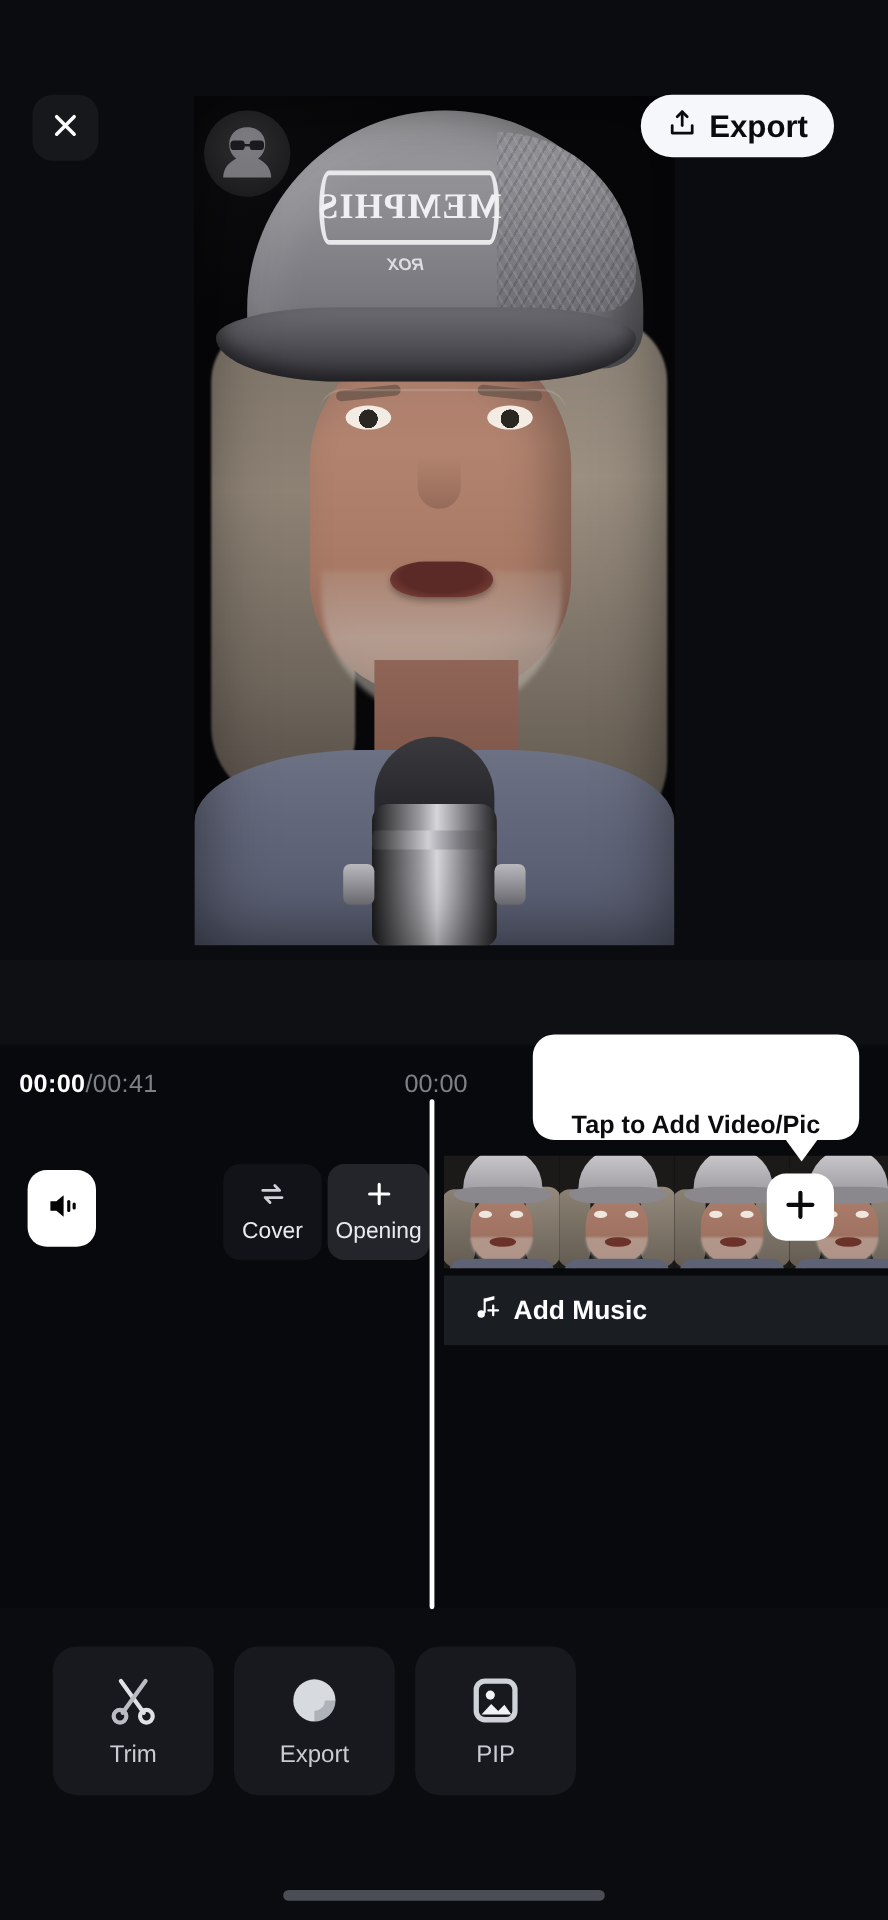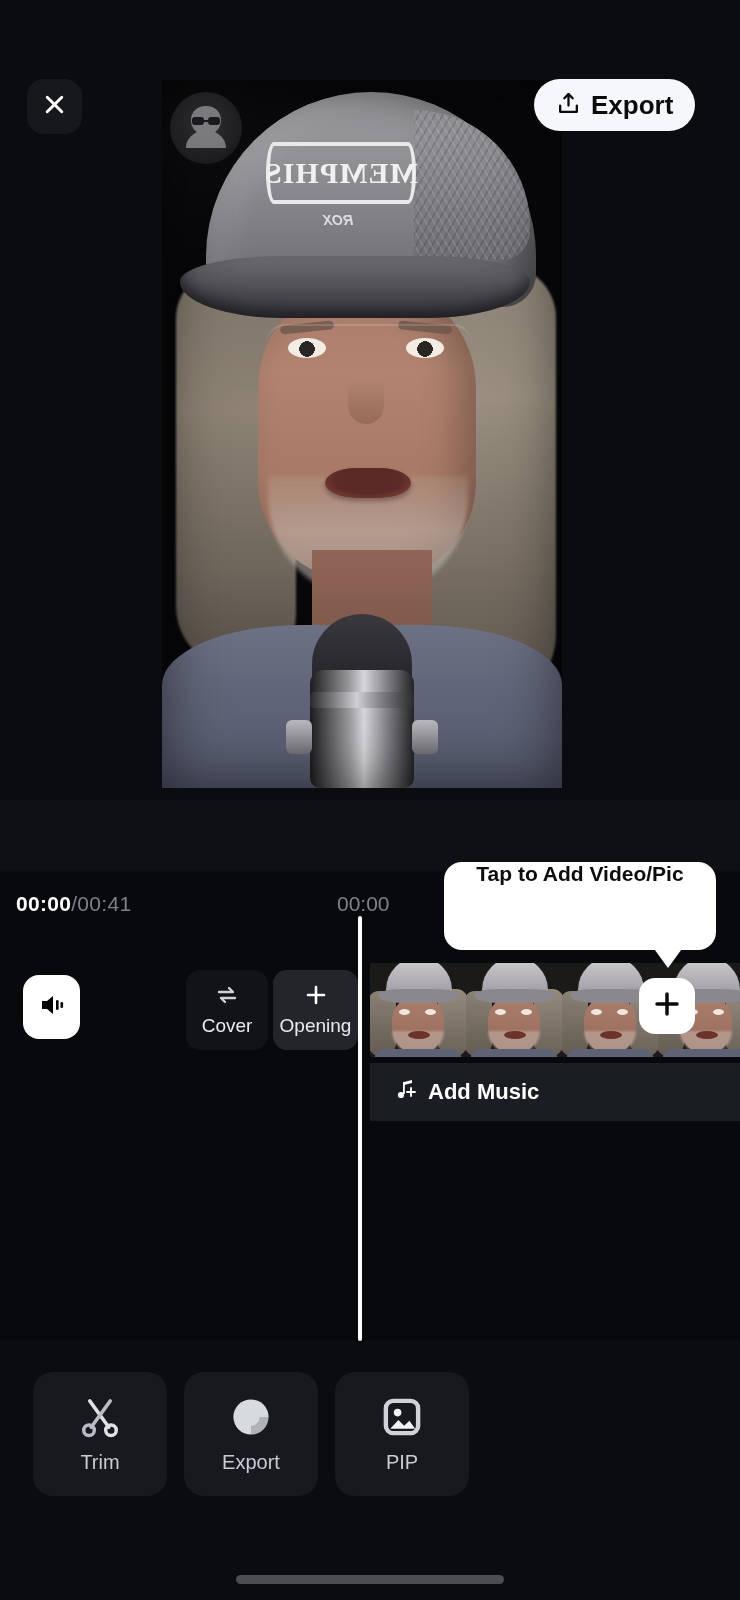--- a/index.html
+++ b/index.html
@@ -316,21 +316,21 @@
     background: #ffffff;
     display: flex; align-items: center; justify-content: center;
     z-index: 25;
   }
   .add-clip-btn svg { width: 30px; height: 30px; }
 
   .tooltip {
     position: absolute; left: 444px; top: 862px;
     width: 272px; height: 88px;
     background: #ffffff; border-radius: 18px;
-    display: flex; align-items: flex-start; justify-content: center;
+    display: flex; align-items: flex-end; justify-content: center;
     z-index: 26;
   }
   .tooltip .lbl { font-size: 21px; font-weight: bold; color: #0b0c0e; }
   .tooltip-arrow {
     position: absolute; left: 652px; top: 946px;
     width: 0; height: 0;
     border-left: 16px solid transparent;
     border-right: 16px solid transparent;
     border-top: 22px solid #ffffff;
     z-index: 26;
@@ -340,21 +340,21 @@
     position: absolute; left: 370px; top: 1063px; width: 370px; height: 58px;
     background: #1a1d22;
     display: flex; align-items: center; gap: 10px; padding-left: 24px;
   }
   .music-row svg { width: 24px; height: 24px; }
   .music-row .lbl { font-size: 22px; font-weight: bold; color: #ffffff; }
 
   
   .toolbar {
     position: absolute; left: 0; top: 1372px; width: 740px; height: 124px;
-    display: flex; gap: 17px; padding-left: 33px; text-align: center;
+    display: flex; gap: 17px; padding-left: 44px; text-align: center;
   }
   .tool {
     width: 134px; height: 124px; flex: 0 0 134px;
     border-radius: 20px; background: #17191e;
     display: flex; flex-direction: column; align-items: center; justify-content: center; gap: 12px;
   }
   .tool .ico { width: 44px; height: 44px; display: flex; align-items: center; justify-content: center; }
   .tool .lbl { font-size: 20px; color: #c9ccd2; }
 
   .home-indicator {

